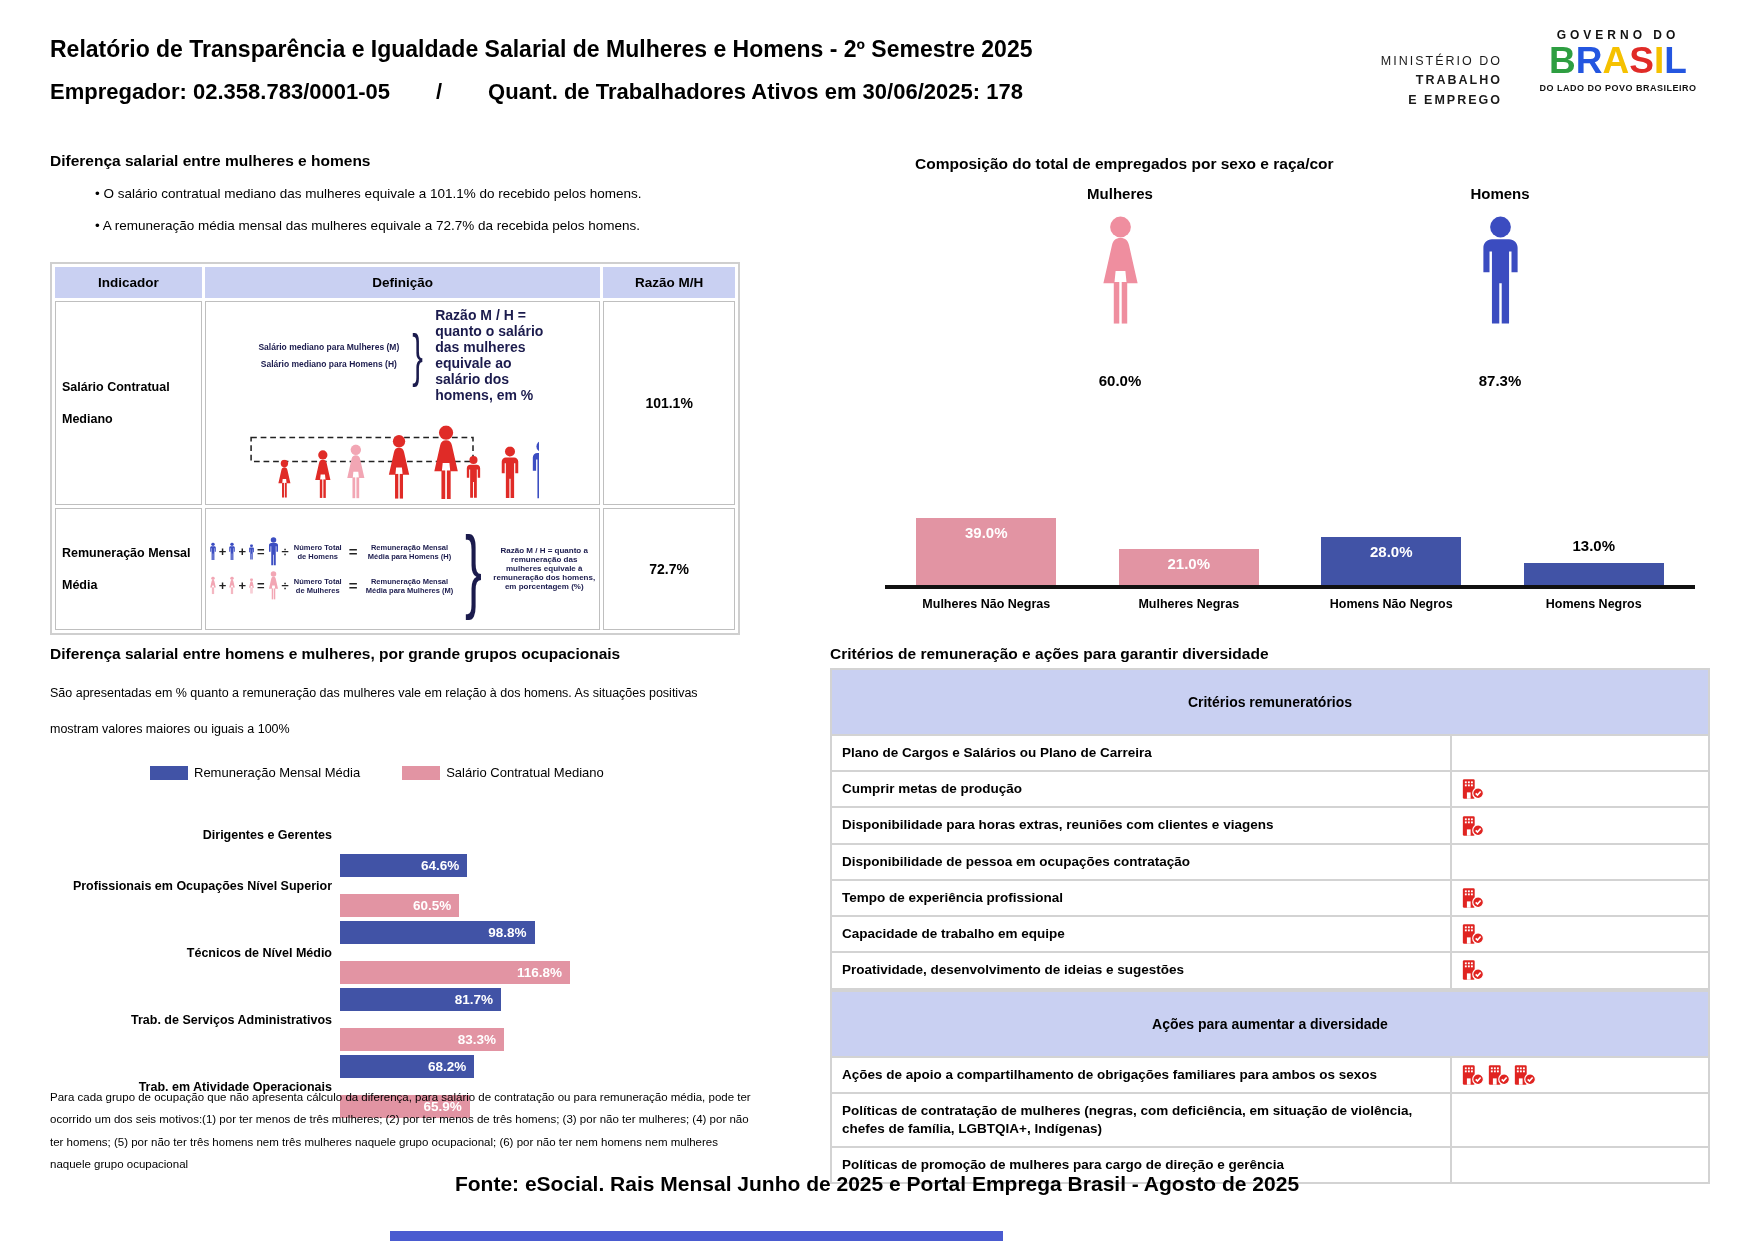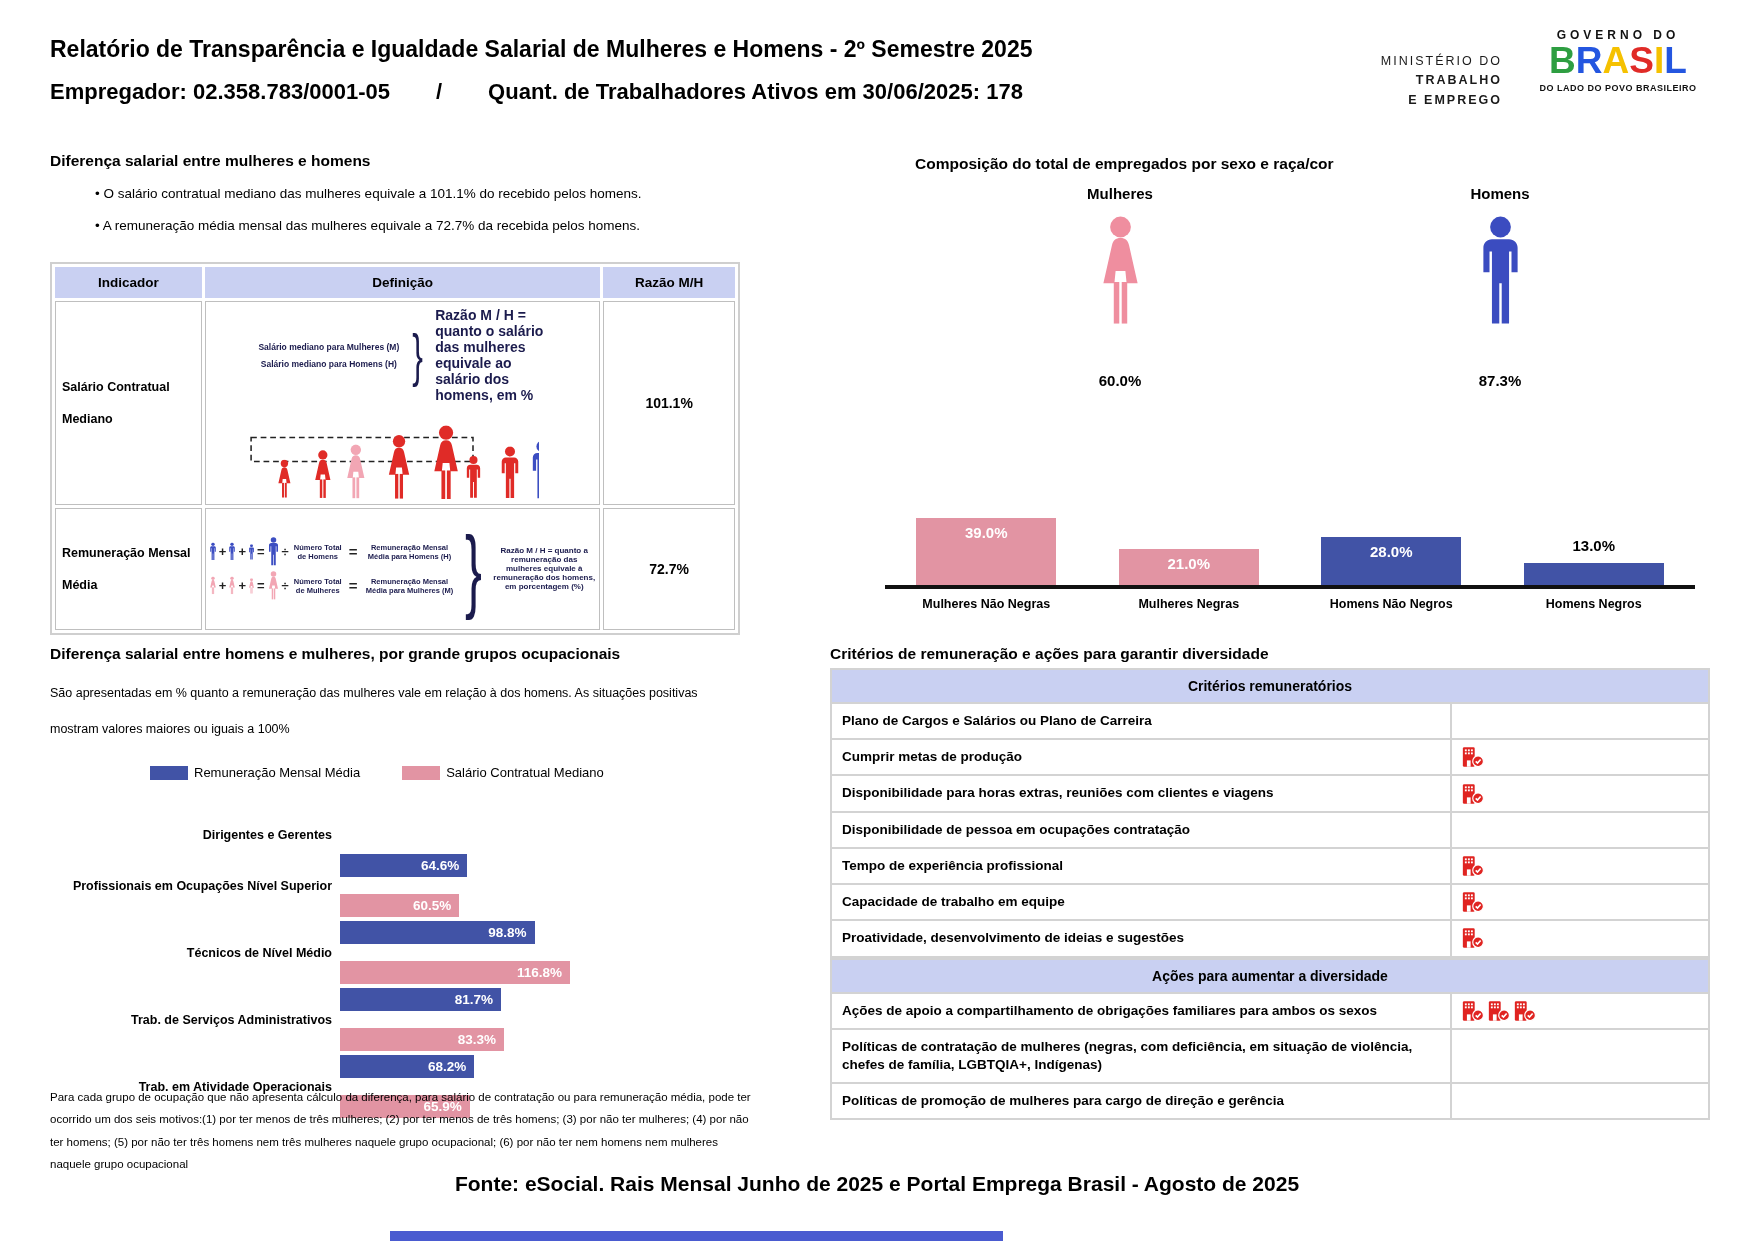--- a/index.html
+++ b/index.html
@@ -78,21 +78,21 @@
   .race-slot{flex:1;display:flex;justify-content:center;}
   .race-bar{width:140px;position:relative;}
   .race-value{position:absolute;top:6px;left:0;width:100%;text-align:center;color:#fff;font-weight:bold;font-size:15px;}
   .race-value--above{top:-26px;color:#000;}
   .race-labels{display:flex;margin-top:8px;}
   .race-label{flex:1;text-align:center;font-weight:bold;font-size:12.5px;}
 
   
   .crit-title{left:830px;top:645px;}
   .crit-table{left:830px;top:668px;width:880px;}
-  .crit-header{background:var(--header-purple);border:2px solid #d3d3d3;border-top-width:2px;text-align:center;font-weight:bold;font-size:14px;padding:8px 4px;}
+  .crit-header{background:var(--header-purple);border:2px solid #d3d3d3;border-top-width:2px;text-align:center;font-weight:bold;font-size:14px;padding:24px 4px;}
   .crit-row{display:flex;border:2px solid #d3d3d3;border-top:none;}
   .crit-label{width:620px;padding:8px 10px;font-size:13.5px;font-weight:bold;border-right:2px solid #d3d3d3;line-height:1.35;box-sizing:border-box;display:flex;align-items:center;}
   .crit-icons{flex:1;display:flex;align-items:center;gap:4px;padding-left:10px;min-height:24px;}
 
   
   .page-footer{left:0;top:1172px;width:1754px;text-align:center;font-size:21px;font-weight:bold;}
   .bottom-bar{left:390px;top:1231px;width:613px;height:10px;background:#4a5bd0;}
 
   svg .fig{fill:currentColor;}
 </style>

